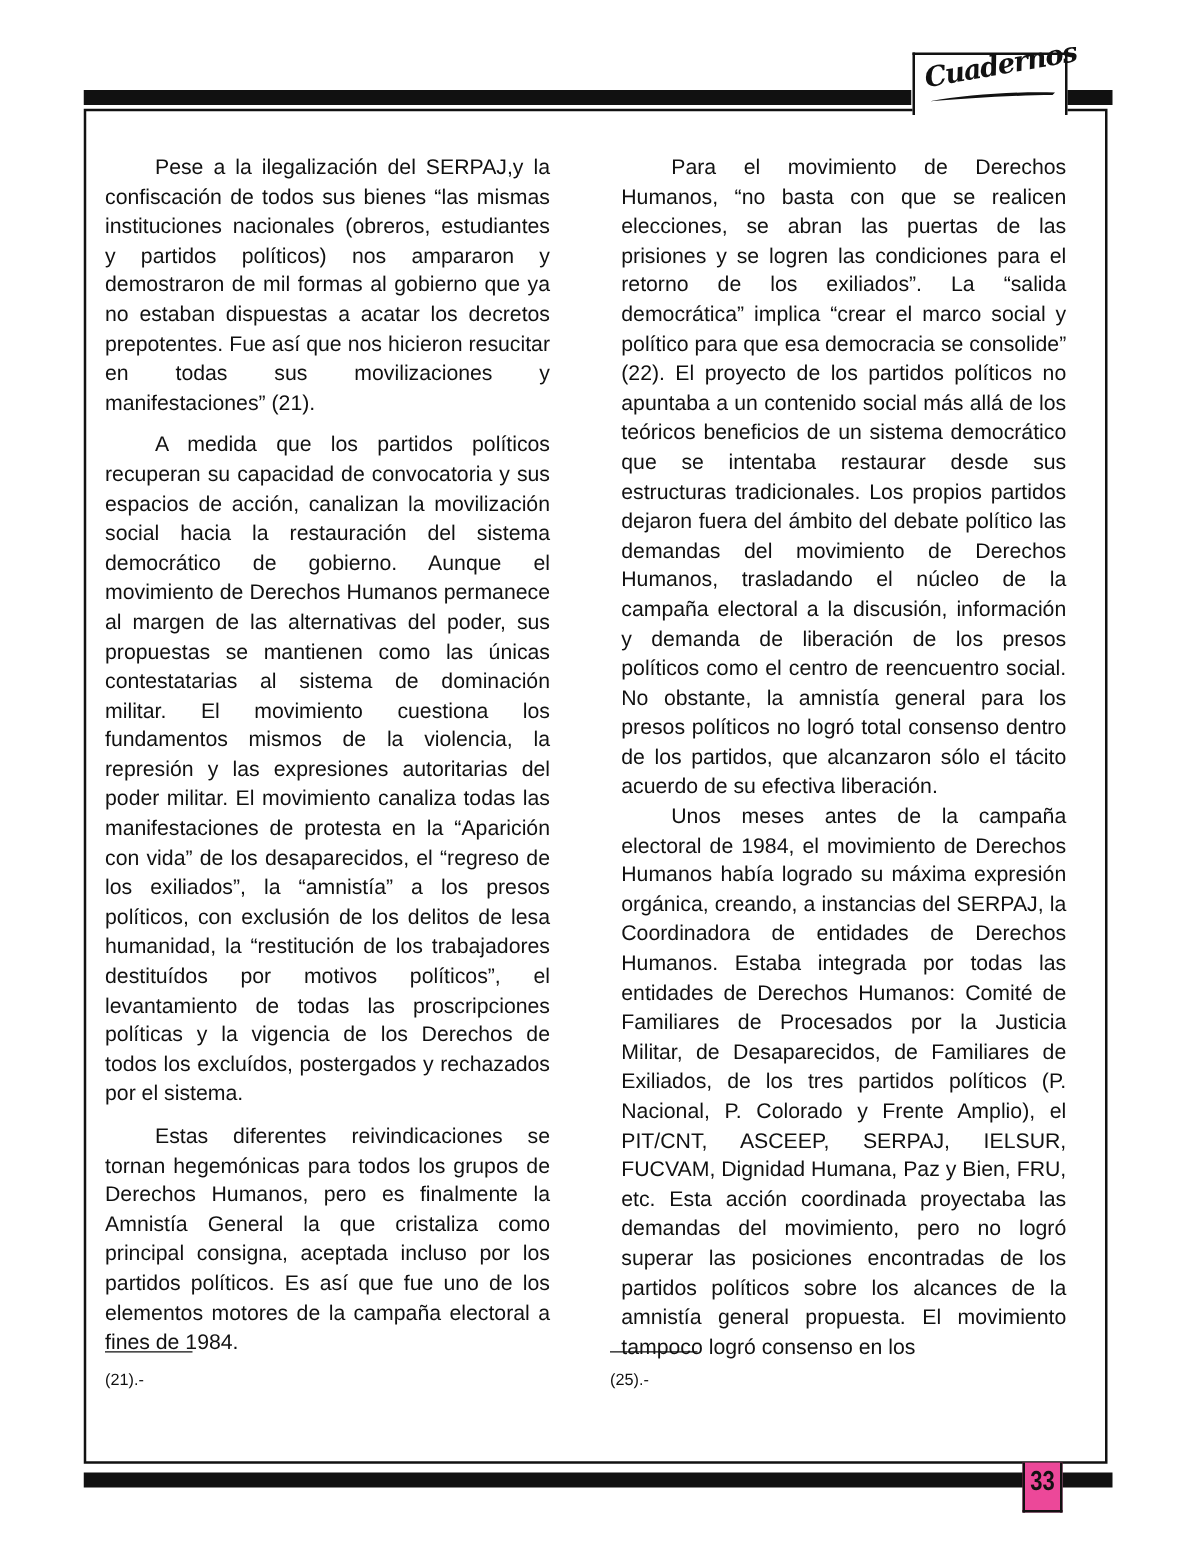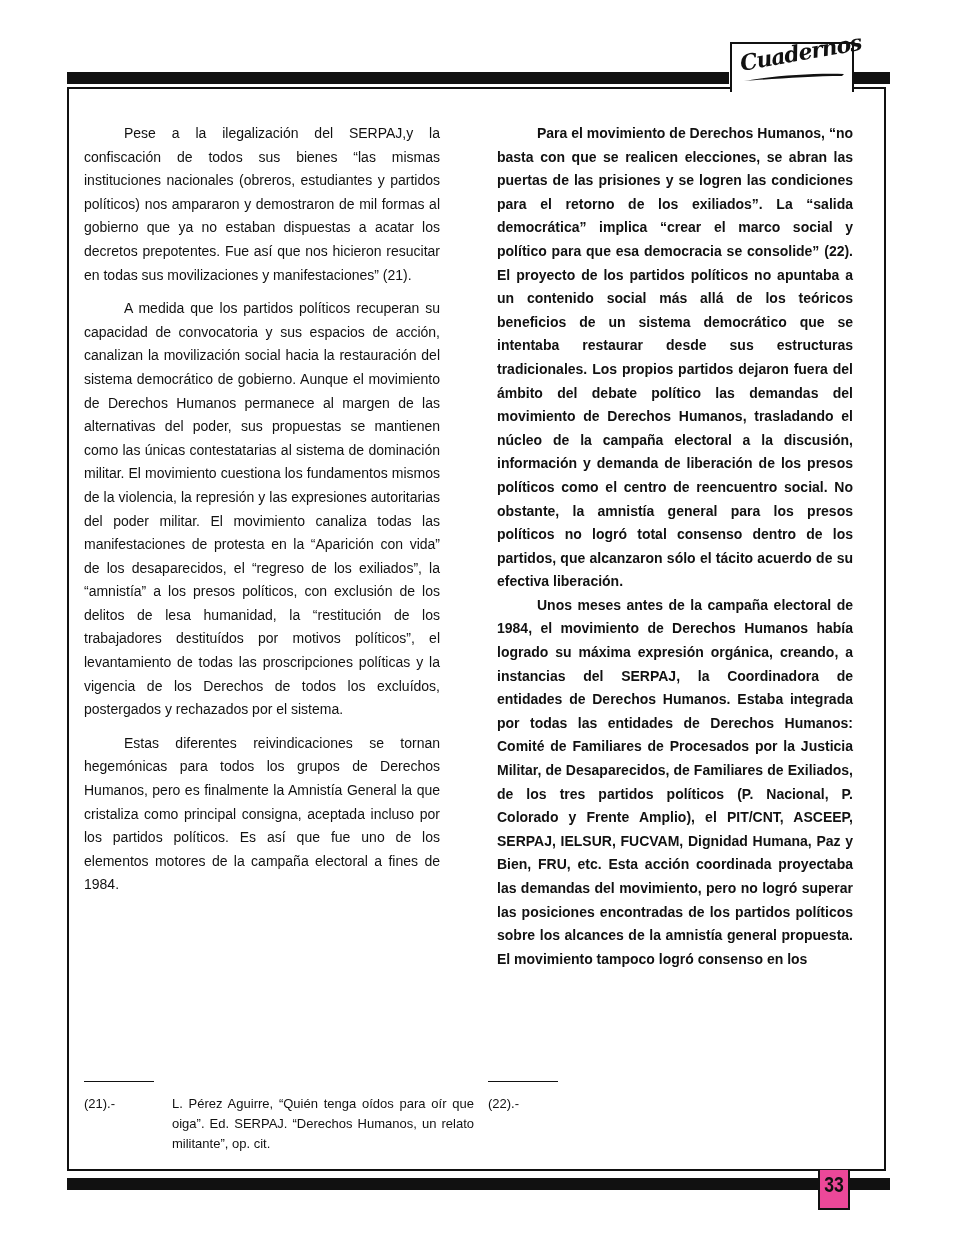--- a/index.html
+++ b/index.html
@@ -17,31 +17,31 @@
   .frame { position: absolute; left: 67px; top: 87px; width: 819px; height: 1084px; border: 2px solid #111; border-top: 2px solid #111; box-sizing: border-box; }
   .frame-top-gap { position: absolute; left: 731px; top: 86px; width: 118px; height: 4px; background: #fff; }
 
   
   .bottom-bar-left { position: absolute; left: 67px; top: 1178px; width: 752px; height: 12px; background: #111; }
   .bottom-bar-right { position: absolute; left: 850px; top: 1178px; width: 40px; height: 12px; background: #111; }
   .page-num-box { position: absolute; left: 818px; top: 1170px; width: 32px; height: 40px; border: 2px solid #111; border-top: none; background: #ec4899; box-sizing: border-box; }
   .page-num { position: absolute; left: 0; top: 2px; width: 28px; text-align: center; font-family: "Liberation Sans", sans-serif; font-weight: bold; font-size: 22px; transform: scaleX(0.8); color: #111; }
 
   
-  .col { position: absolute; top: 122px; width: 356px; font-family: "Liberation Sans", sans-serif; font-size: 14px; line-height: 23.6px; text-align: justify; color: #111; }
+  .col { position: absolute; top: 122px; width: 356px; font-family: "Liberation Sans", sans-serif; font-size: 17px; line-height: 23.6px; text-align: justify; color: #111; }
   .col-left { left: 84px; }
   .col-right { left: 497px; }
   .col p { margin: 0 0 10px 0; text-indent: 40px; hyphens: manual; }
-  .col-right p { margin: 0; font-weight: bold; }
+  .col-right p { margin: 0; }
 
   
   .fn-rule { position: absolute; top: 1081px; width: 70px; height: 1px; border-top: 1.5px solid #111; }
   .fn-rule-left { left: 84px; }
   .fn-rule-right { left: 488px; }
-  .footnote { position: absolute; top: 1094px; font-family: "Liberation Sans", sans-serif; font-size: 13px; line-height: 20px; color: #111; display: flex; gap: 36px; }
+  .footnote { position: absolute; top: 1094px; font-family: "Liberation Sans", sans-serif; font-size: 13px; line-height: 20px; color: #111; display: flex; }
   .footnote-left { left: 84px; width: 390px; }
   .footnote-right { left: 488px; width: 385px; }
   .fn-num { flex: 0 0 auto; width: 52px; }
   .fn-text { flex: 1 1 auto; text-align: justify; }
 </style>
 </head>
 <body>
 
 <div class="page">
 
@@ -65,24 +65,23 @@
   <div class="col col-right">
     <p>Para el movimiento de Derechos Humanos, “no basta con que se realicen elecciones, se abran las puertas de las prisiones y se logren las condiciones para el retorno de los exiliados”. La “salida democrática” implica “crear el marco social y político para que esa democracia se consolide” (22). El proyecto de los partidos políticos no apuntaba a un contenido social más allá de los teóricos beneficios de un sistema democrático que se intentaba restaurar desde sus estructuras tradicionales. Los propios partidos dejaron fuera del ámbito del debate político las demandas del movimiento de Derechos Humanos, trasladando el núcleo de la campaña electoral a la discusión, información y demanda de liberación de los presos políticos como el centro de reencuentro social. No obstante, la amnistía general para los presos políticos no logró total consenso dentro de los partidos, que alcanzaron sólo el tácito acuerdo de su efectiva liberación.</p>
     <p>Unos meses antes de la campaña electoral de 1984, el movimiento de Derechos Humanos había logrado su máxima expresión orgánica, creando, a instancias del SERPAJ, la Coordinadora de entidades de Derechos Humanos. Estaba integrada por todas las entidades de Derechos Humanos: Comité de Familiares de Procesados por la Justicia Militar, de Desaparecidos, de Familiares de Exiliados, de los tres partidos políticos (P. Nacional, P. Colorado y Frente Amplio), el PIT/CNT, ASCEEP, SERPAJ, IELSUR, FUCVAM, Dignidad Humana, Paz y Bien, FRU, etc. Esta acción coordinada proyectaba las demandas del movimiento, pero no logró superar las posiciones encontradas de los partidos políticos sobre los alcances de la amnistía general propuesta. El movimiento tampoco logró consenso en los</p>
   </div>
 
   <div class="fn-rule fn-rule-left"></div>
   <div class="fn-rule fn-rule-right"></div>
 
   <div class="footnote footnote-left">
     <span class="fn-num">(21).-</span>
-    <span class="fn-text">L. Pérez Aguirre, “Quién tenga oídos para oír que oiga”. Ed. SERPAJ. “Derechos Humanos, un relato militante”, op. cit.</span>
   </div>
   <div class="footnote footnote-right">
-    <span class="fn-num">(22).-</span>
+    <span class="fn-num">(25).-</span>
   </div>
 
   <div class="bottom-bar-left"></div>
   <div class="bottom-bar-right"></div>
   <div class="page-num-box">
     <span class="page-num">33</span>
   </div>
 </div>
 
 </body></html>

